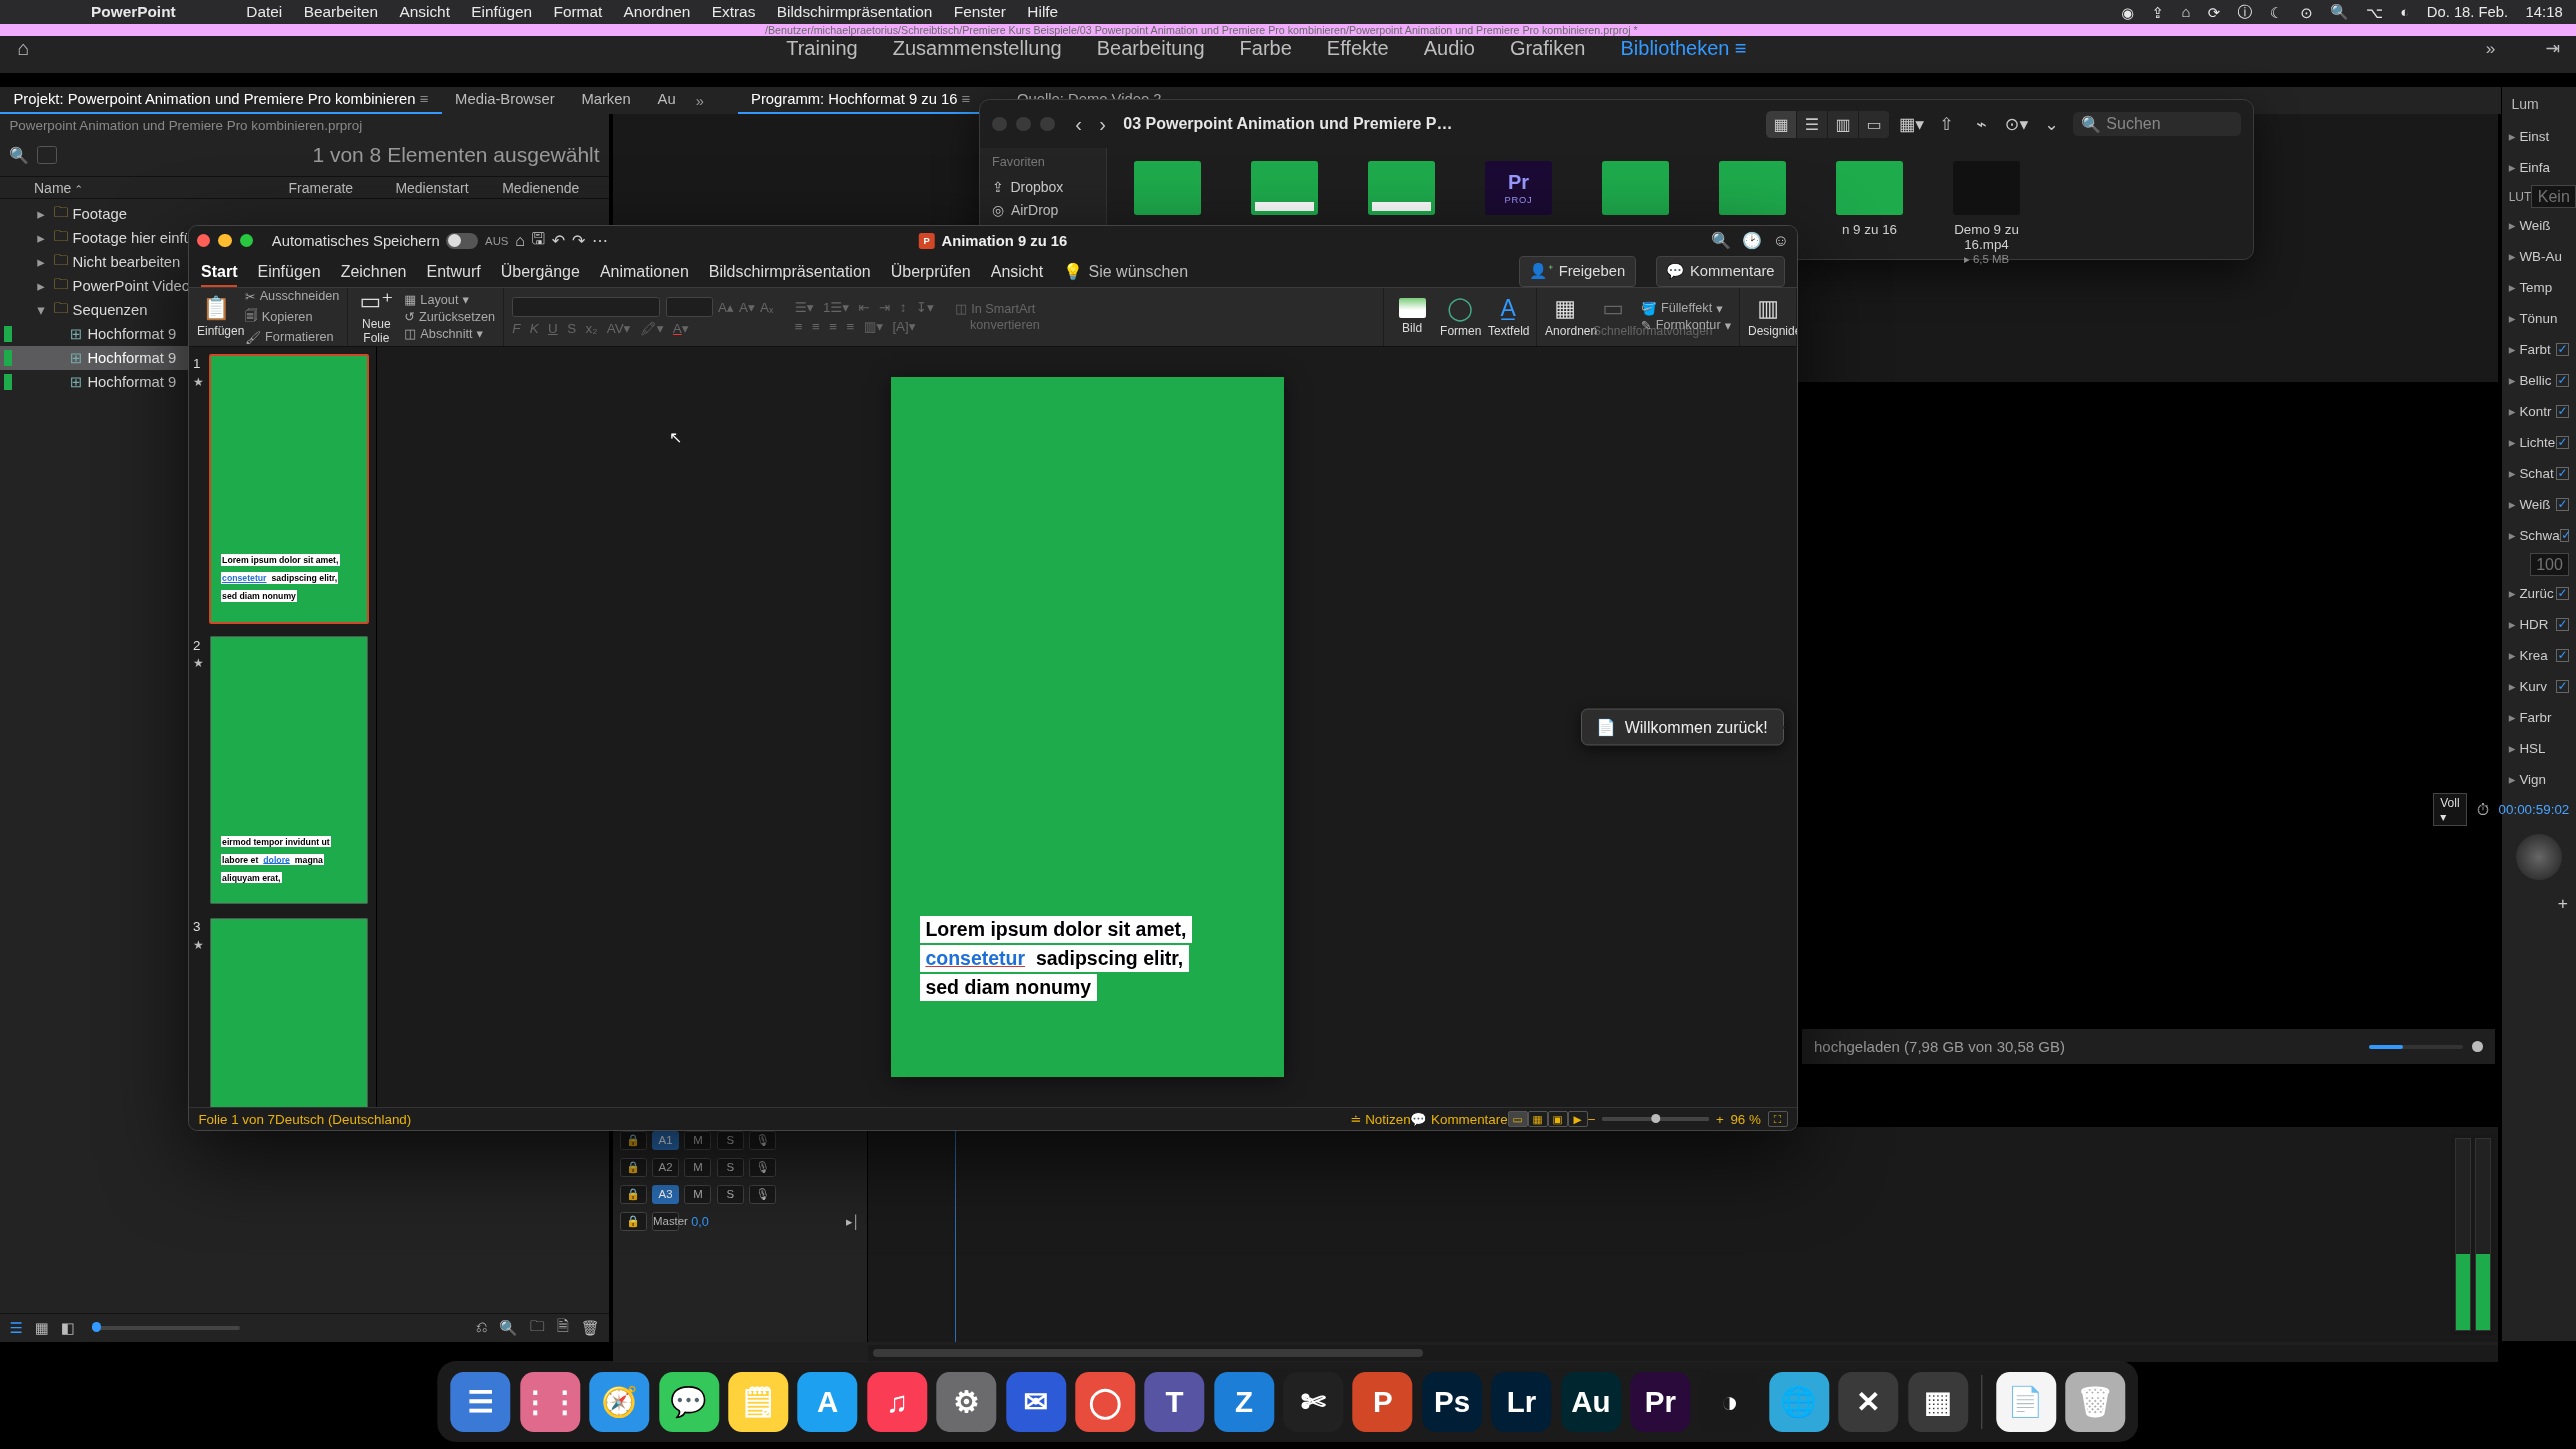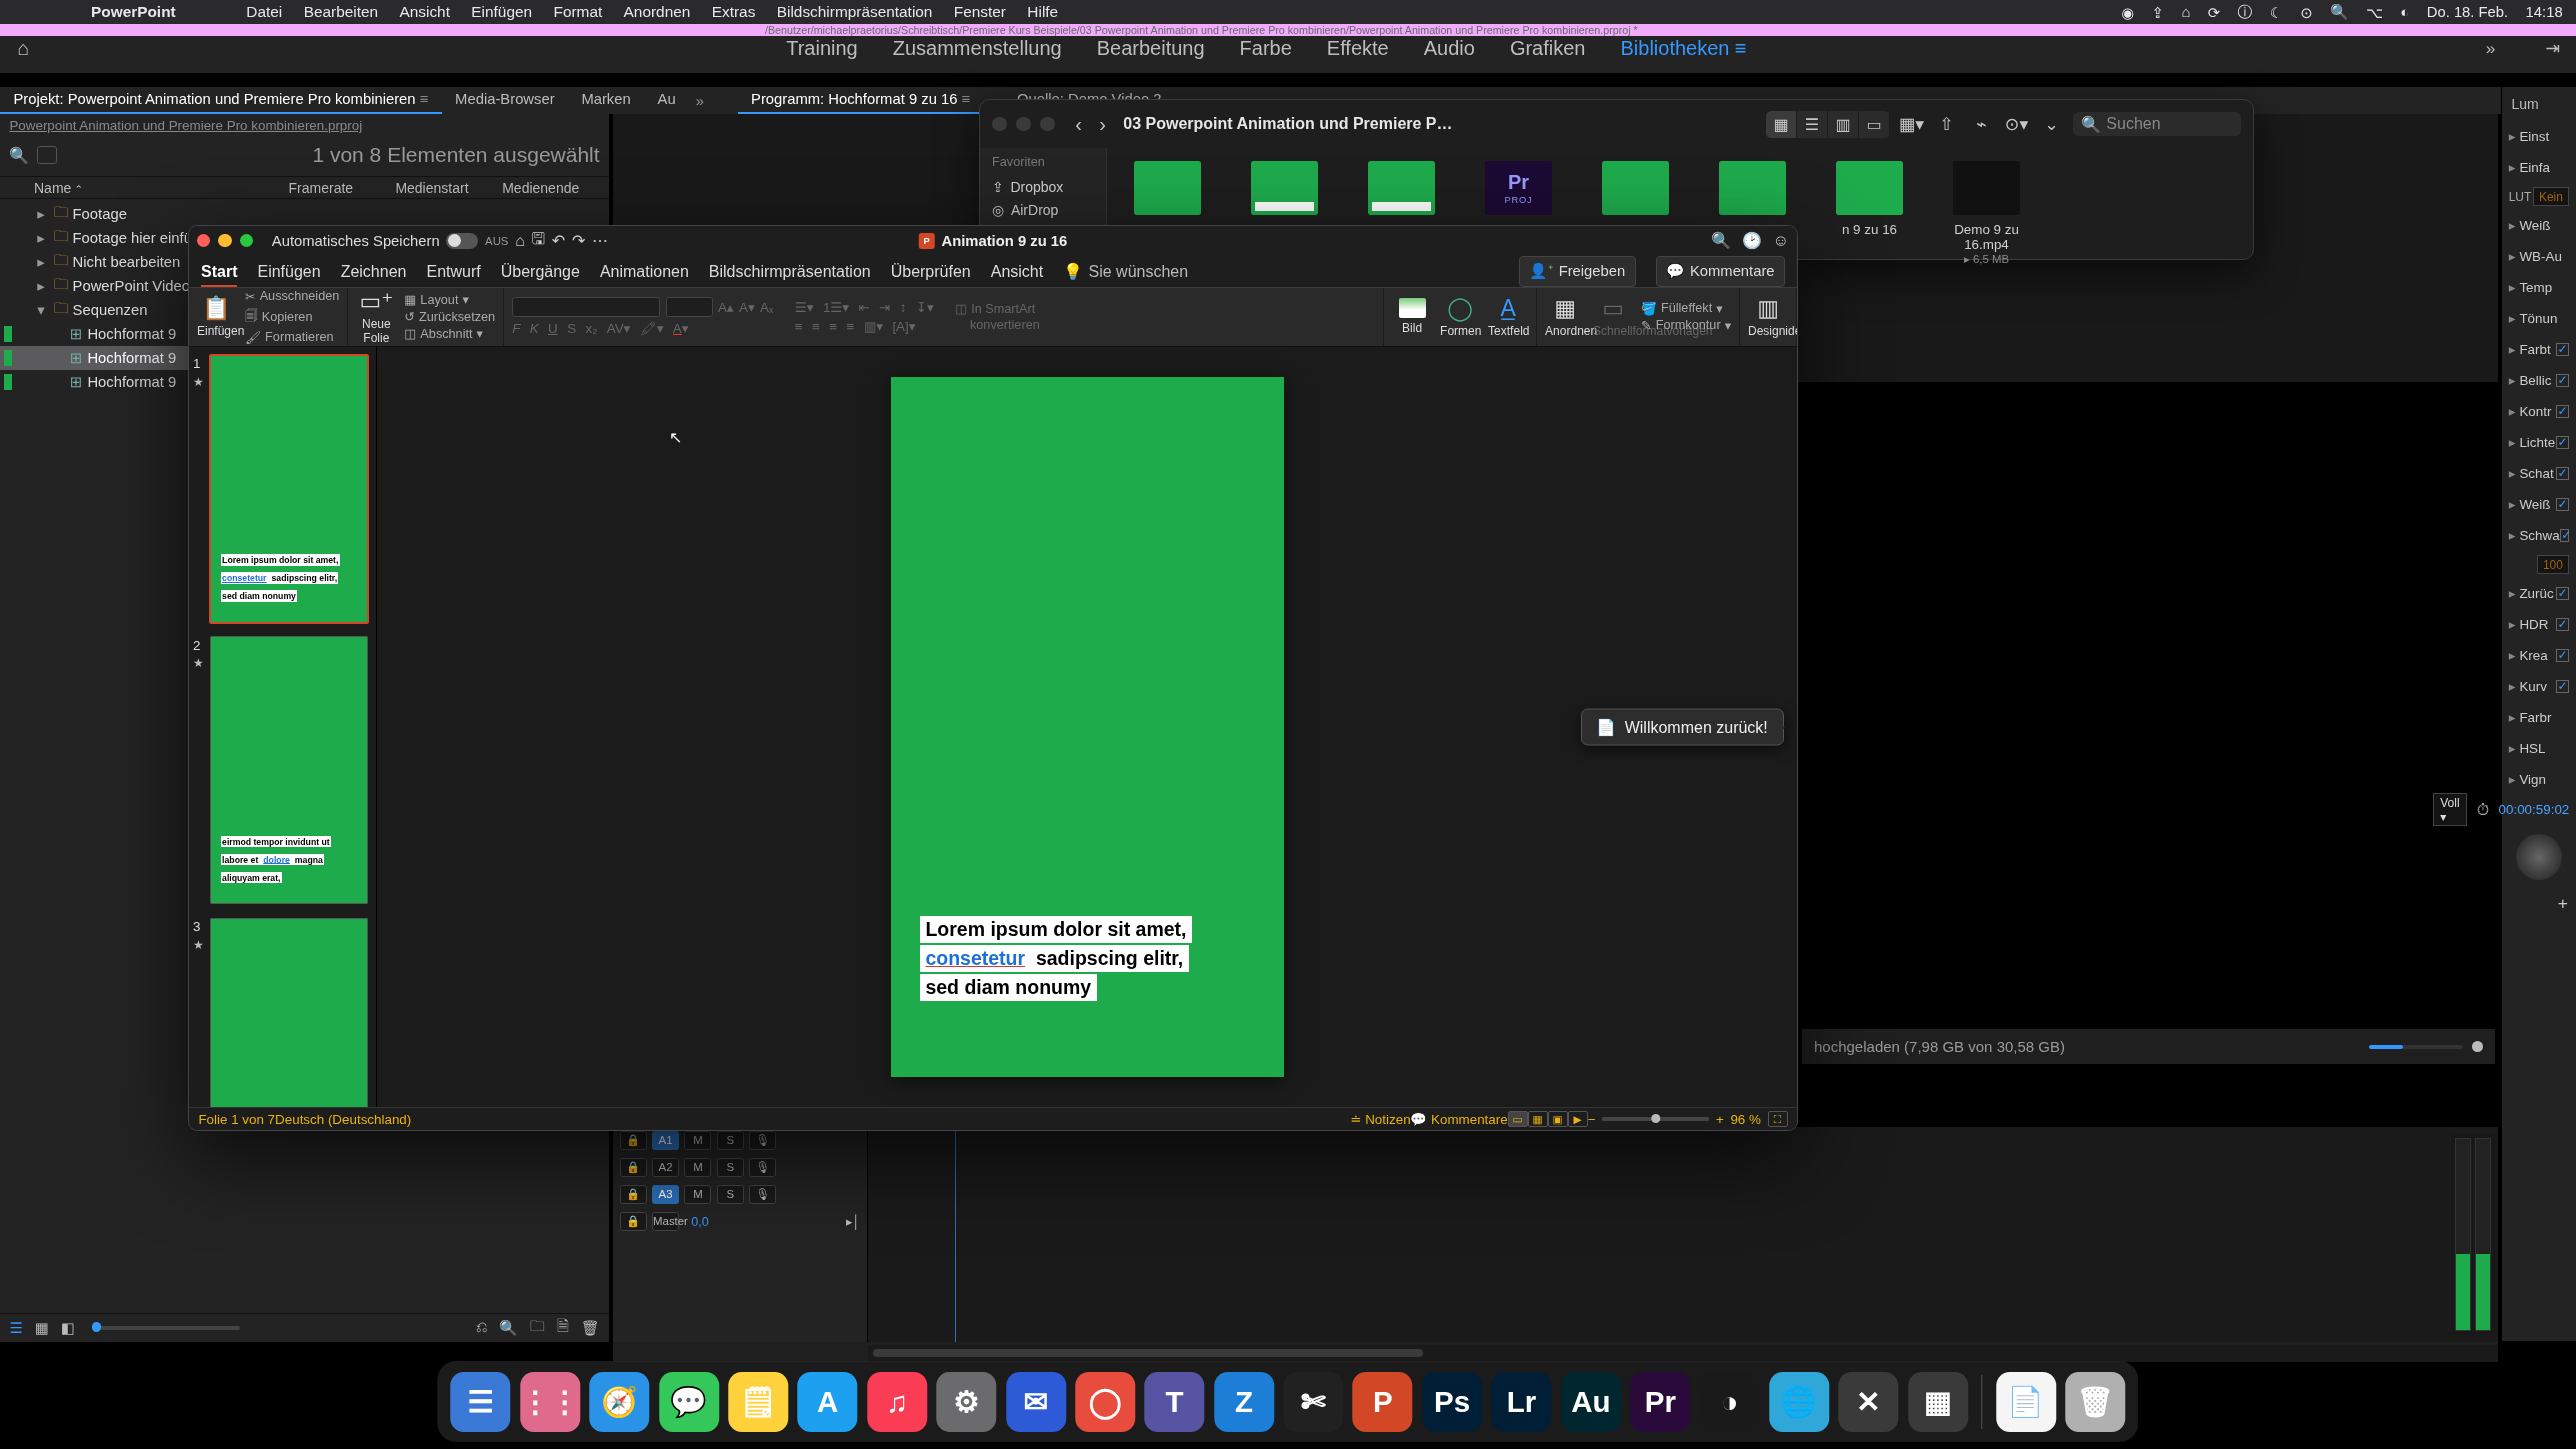--- a/index.html
+++ b/index.html
@@ -28,21 +28,21 @@
 
 
 .pr-panelheads { position:absolute; left:0; top:87px; width:100%; height:27px; background:#232323; display:flex; align-items:center; font-size:14.8px; color:#bdbdbd; z-index:4;}
 .pr-panelheads .ph { padding:0 13.4px; border-bottom:2px solid transparent; height:27px; line-height:24px;}
 .pr-panelheads .ph.sel { color:#fff; border-bottom-color:#3399ff;}
 .pr-panelheads .ph.close::after { content:" ≡"; color:#888;}
 .pr-arrows { margin:0 6.7px; color:#999;}
 
 
 .pr-project { position:absolute; left:0; top:114px; width:610px; height:1228px; background:#232323; border-right:0.7px solid #000; z-index:3;}
-.pr-project .titlebar { height:20px;text-decoration:underline; }
+.pr-project .titlebar { height:20px; }
 .pr-project .searchrow { height:42px; display:flex; align-items:center; padding:0 9.4px; gap:8px;}
 .pr-project .searchrow .mag { width:20px; text-align:center; color:#999;}
 .pr-project .searchrow .bins { width:20px; height:17.4px; border:0.7px solid #555; border-radius:2.7px;}
 .pr-project .searchrow .count { margin-left:auto; color:#999; font-size:21px;text-align:center;}
 .pr-project .colhead { height:23px; display:flex; align-items:center; font-size:14px; color:#bdbdbd; border-top:0.7px solid #111; border-bottom:0.7px solid #111; padding-left:34px;}
 .pr-project .colhead .c1 { width:255px;}
 .pr-project .colhead .c1::after{content:" ⌃"; font-size:10.7px;}
 .pr-project .tree { padding:2.7px 0;}
 .pr-project .row { height:24px; display:flex; align-items:center; font-size:14.8px; color:#ddd;}
 .pr-project .row .tag { width:17.4px; }
@@ -82,21 +82,21 @@
 .finder .thumb.pr .prlabel{ color:#9a9aff; font-size:9.4px; letter-spacing:0.7px;}
 
 
 .lumetri { position:absolute; right:0; top:87px; width:75px; height:1254px; background:#232323; border-left:0.7px solid #000; z-index:4;}
 .lumetri .tab { writing-mode:horizontal-tb; height:34px; line-height:34px; text-align:left; padding-left:9.4px; font-size:14px; color:#bbb;}
 .lumetri .sect { height:31px; display:flex; align-items:center; padding:0 6.7px; font-size:13.4px; color:#ccc;}
 .lumetri .sect .tw{margin-right:4px; color:#888;}
 .lumetri .chk{ width:13.4px; height:13.4px; border:0.7px solid #666; margin-left:auto; position:relative;}
 .lumetri .chk::after{content:"✓"; position:absolute; left:0.7px; top:-2px; font-size:12px; color:#3399ff;}
 .lumetri .input { height:27px; display:flex; align-items:center; padding:0 6.7px; font-size:12px; color:#aaa;}
-.lumetri .input .box{ margin-left:auto; background:#141414; border:0.7px solid #444; padding:1.3px 5.4px; color:#a16207; font-size:12px;}
+.lumetri .input .box{ margin-left:auto; background:#141414; border:0.7px solid #444; padding:1.3px 5.4px; color:#737373; font-size:16px;}
 .lumetri .tcrow{ height:29.5px; display:flex; align-items:center; justify-content:flex-end; gap:9.4px; padding:0 6.7px;}
 .lumetri .tcrow .dd{ background:#141414; border:0.7px solid #444; padding:1.3px 6.7px; color:#ddd; font-size:12px;}
 .lumetri .tcrow .tc{ color:#4aa3ff; font-size:13.4px;}
 .lumetri .wheel{ margin:9.4px auto; width:46px; height:46px; border-radius:50%; background:radial-gradient(circle,#666 0,#333 70%);}
 
 
 .timeline { position:absolute; left:613px; top:1127px; right:78px; height:235px; background:#1f1f1f; z-index:2;}
 .timeline .trackhead { position:absolute; left:0; top:0; width:255px; bottom:20px; background:#232323; border-right:0.7px solid #000;}
 .timeline .trackhead .trk{ height:27px; display:flex; align-items:center; gap:5.4px; padding:0 6.7px; font-size:12.7px; color:#bbb;}
 .timeline .trackhead .trk .tgl{ width:27px; height:19px; background:#1a1a1a; border:0.7px solid #444; border-radius:2.7px; text-align:center; line-height:17.4px; font-size:11.4px;}

